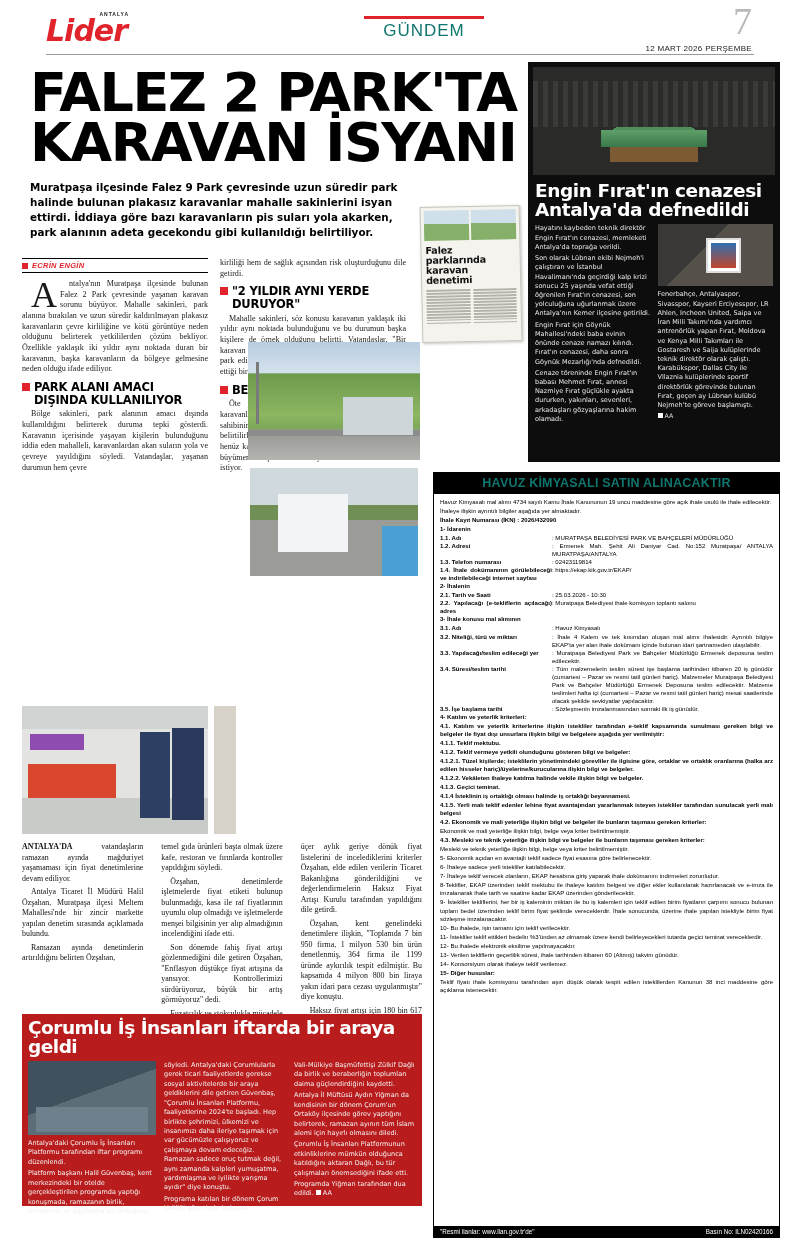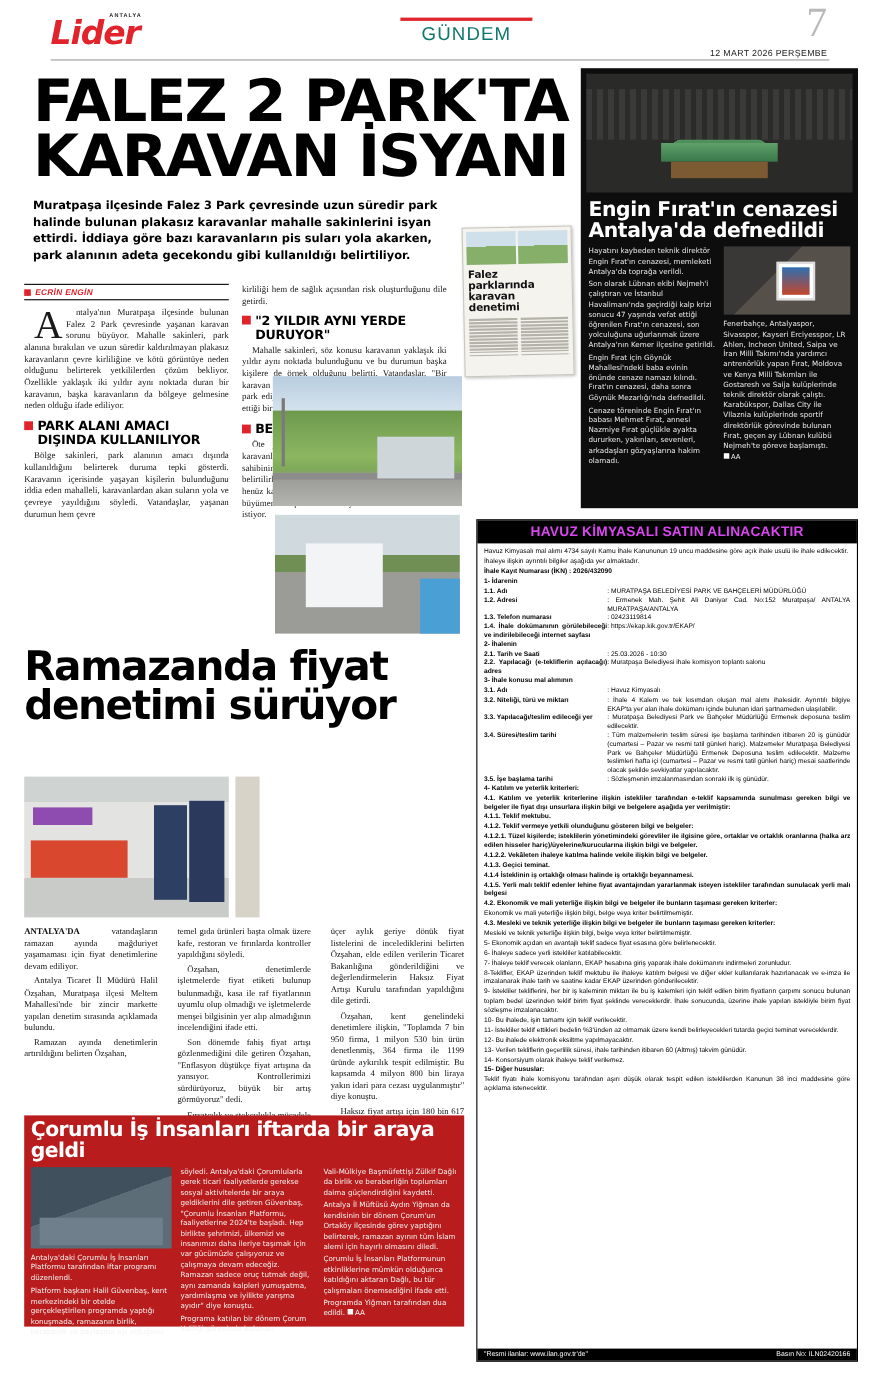--- a/index.html
+++ b/index.html
@@ -107,21 +107,21 @@
     background:linear-gradient(135deg,#3a3836 0 40%,#55504a 40% 100%); position:relative; }
   .obit-photo2 .frame { position:absolute; left:42%; top:22%; width:30%; height:56%;
     background:#fff; border:2px solid #ddd; }
   .obit-photo2 .frame i { position:absolute; inset:3px; background:linear-gradient(#2f6fb0,#c2452c); display:block; }
   .src { font-family:"DejaVu Sans", sans-serif; font-size:6.2px; }
   .src .sq { display:inline-block; width:5px; height:5px; background:#fff; margin-right:2px; }
 
   
   .tender { position:absolute; left:433px; top:472px; width:347px; height:766px;
     border:1px solid #000; background:#fff; }
-  .tender-title { background:#000; color:#d946ef; text-align:center;
+  .tender-title { background:#000; color:#0f766e; text-align:center;
     font-family:"Liberation Sans", sans-serif; font-weight:bold; font-size:12.5px;
     padding:3px 0 4px; letter-spacing:.2px; }
   .tender-body { padding:4px 6px 0; font-family:"Liberation Sans", sans-serif;
     font-size:6.05px; line-height:1.33; color:#000; text-align:justify; }
   .tender-body p { margin:0 0 1px; }
   .tender-body b { font-weight:bold; }
   .kv { display:flex; }
   .kv .k { width:112px; flex:0 0 112px; }
   .kv .v { flex:1; }
   .tender-foot { position:absolute; left:0; right:0; bottom:0; background:#000; color:#fff;
@@ -180,21 +180,21 @@
     <div class="section-wrap">
       <div class="section-rule"></div>
       <div class="section-name">GÜNDEM</div>
     </div>
     <div class="pageno">7</div>
     <div class="date">12 MART 2026 PERŞEMBE</div>
     <div class="mast-rule"></div>
   </div>
 
   <div class="lead-head">FALEZ 2 PARK'TA KARAVAN İSYANI</div>
-  <div class="lead-dek">Muratpaşa ilçesinde Falez 3 Park çevresinde uzun süredir park halinde bulunan plakasız karavanlar mahalle sakinlerini isyan ettirdi. İddiaya göre bazı karavanların pis suları yola akarken, park alanının adeta gecekondu gibi kullanıldığı belirtiliyor.</div>
+  <div class="lead-dek">Muratpaşa ilçesinde Falez 9 Park çevresinde uzun süredir park halinde bulunan plakasız karavanlar mahalle sakinlerini isyan ettirdi. İddiaya göre bazı karavanların pis suları yola akarken, park alanının adeta gecekondu gibi kullanıldığı belirtiliyor.</div>
 
   <div class="cols">
     <div class="col">
       <div class="byline">
         <i class="sq"></i>
         <span class="nm">ECRİN ENGİN</span>
       </div>
       <div class="body-txt">
         <p class="dropcap">Antalya'nın Muratpaşa ilçesinde bulunan Falez 2 Park çevresinde yaşanan karavan sorunu büyüyor. Mahalle sakinleri, park alanına bırakılan ve uzun süredir kaldırılmayan plakasız karavanların çevre kirliliğine ve kötü görüntüye neden olduğunu belirterek yetkililerden çözüm bekliyor. Özellikle yaklaşık iki yıldır aynı noktada duran bir karavanın, başka karavanların da bölgeye gelmesine neden olduğu ifade ediliyor.</p>
       </div>
@@ -272,21 +272,21 @@
   <div class="obit">
     <div class="obit-photo">
       <div class="crowd"></div>
       <div class="coffin"></div>
       <div class="tbl"></div>
     </div>
     <div class="obit-head">Engin Fırat'ın cenazesi Antalya'da defnedildi</div>
     <div class="obit-cols">
       <div class="obit-col">
         <p>Hayatını kaybeden teknik direktör Engin Fırat'ın cenazesi, memleketi Antalya'da toprağa verildi.</p>
-        <p>Son olarak Lübnan ekibi Nejmeh'i çalıştıran ve İstanbul Havalimanı'nda geçirdiği kalp krizi sonucu 47 yaşında vefat ettiği öğrenilen Fırat'ın cenazesi, son yolculuğuna uğurlanmak üzere Antalya'nın Kemer ilçesine getirildi.</p>
+        <p>Son olarak Lübnan ekibi Nejmeh'i çalıştıran ve İstanbul Havalimanı'nda geçirdiği kalp krizi sonucu 25 yaşında vefat ettiği öğrenilen Fırat'ın cenazesi, son yolculuğuna uğurlanmak üzere Antalya'nın Kemer ilçesine getirildi.</p>
         <p>Engin Fırat için Göynük Mahallesi'ndeki baba evinin önünde cenaze namazı kılındı. Fırat'ın cenazesi, daha sonra Göynük Mezarlığı'nda defnedildi.</p>
         <p>Cenaze töreninde Engin Fırat'ın babası Mehmet Fırat, annesi Nazmiye Fırat güçlükle ayakta dururken, yakınları, sevenleri, arkadaşları gözyaşlarına hakim olamadı.</p>
       </div>
       <div class="obit-col">
         <div class="obit-photo2">
           <div class="frame">
               <i></i>
             </div>
         </div>
         <p>Fenerbahçe, Antalyaspor, Sivasspor, Kayseri Erciyesspor, LR Ahlen, Incheon United, Saipa ve İran Milli Takımı'nda yardımcı antrenörlük yapan Fırat, Moldova ve Kenya Milli Takımları ile Gostaresh ve Saija kulüplerinde teknik direktör olarak çalıştı. Karabükspor, Dallas City ile Vllaznia kulüplerinde sportif direktörlük görevinde bulunan Fırat, geçen ay Lübnan kulübü Nejmeh'te göreve başlamıştı.</p>
@@ -375,38 +375,37 @@
       <p>14- Konsorsiyum olarak ihaleye teklif verilemez.</p>
       <p><b>15- Diğer hususlar:</b></p>
       <p>Teklif fiyatı ihale komisyonu tarafından aşırı düşük olarak tespit edilen isteklilerden Kanunun 38 inci maddesine göre açıklama istenecektir.</p>
     </div>
     <div class="tender-foot">
       <span>"Resmi ilanlar: www.ilan.gov.tr'de"</span>
       <span>Basın No: ILN02420166</span>
     </div>
   </div>
 
-  <div class="ram-head">Ramazanda fiyat denetimi sürüyor</div>
   <div class="photo ram-photo"></div>
   <div class="photo ram-photo2"></div>
 
   <div class="ram-cols">
     <div class="ram-col">
       <p class="lead"><b class="loc">ANTALYA'DA</b> <span>vatandaşların ramazan ayında mağduriyet yaşamaması için fiyat denetimlerine devam ediliyor.</span></p>
       <p>Antalya Ticaret İl Müdürü Halil Özşahan, Muratpaşa ilçesi Meltem Mahallesi'nde bir zincir markette yapılan denetim sırasında açıklamada bulundu.</p>
       <p>Ramazan ayında denetimlerin artırıldığını belirten Özşahan,</p>
     </div>
     <div class="ram-col">
       <p class="lead">temel gıda ürünleri başta olmak üzere kafe, restoran ve fırınlarda kontroller yapıldığını söyledi.</p>
       <p>Özşahan, denetimlerde işletmelerde fiyat etiketi bulunup bulunmadığı, kasa ile raf fiyatlarının uyumlu olup olmadığı ve işletmelerde menşei bilgisinin yer alıp almadığının incelendiğini ifade etti.</p>
       <p>Son dönemde fahiş fiyat artışı gözlenmediğini dile getiren Özşahan, "Enflasyon düştükçe fiyat artışına da yansıyor. Kontrollerimizi sürdürüyoruz, büyük bir artış görmüyoruz" dedi.</p>
       <p>Fırsatçılık ve stokçulukla mücadele teşkilat anında sıfır tolerans gösterildiğini vurgulayan Özşahan, tüketicilerin ihlalleri gördüklerinde şikayet edebileceklerini sözlerine ekledi.</p>
     </div>
     <div class="ram-col">
-      <p class="lead">üçer aylık geriye dönük fiyat listelerini de incelediklerini belirten Özşahan, elde edilen verilerin Ticaret Bakanlığına gönderildiğini ve değerlendirmelerin Haksız Fiyat Artışı Kurulu tarafından yapıldığını dile getirdi.</p>
+      <p class="lead">üçer aylık geriye dönük fiyat listelerini de incelediklerini kriterler Özşahan, elde edilen verilerin Ticaret Bakanlığına gönderildiğini ve değerlendirmelerin Haksız Fiyat Artışı Kurulu tarafından yapıldığını dile getirdi.</p>
       <p>Özşahan, kent genelindeki denetimlere ilişkin, "Toplamda 7 bin 950 firma, 1 milyon 530 bin ürün denetlenmiş, 364 firma ile 1199 üründe aykırılık tespit edilmiştir. Bu kapsamda 4 milyon 800 bin liraya yakın idari para cezası uygulanmıştır" diye konuştu.</p>
       <p>Haksız fiyat artışı için 180 bin 617 liradan 1 milyon 806 bin 177 liraya kadar, stokçuluk faaliyetleri için ise 1 milyon 806 bin 177 liradan 21 milyon 674 bin 130 liraya kadar idari para cezası uygulandığını belirten Özşahan, fiyat etiketi ihlallerinde ise her bir aykırılık için 3 bin 973 lira ceza kesildiğini söyledi.</p>
       <p style="text-indent:0"><i class="aa-mark"></i><span>AA</span></p>
     </div>
   </div>
 
   <div class="corum">
     <div class="corum-head">Çorumlu İş İnsanları iftarda bir araya geldi</div>
     <div class="corum-cols">
       <div style="width:128px;flex:0 0 128px;">

